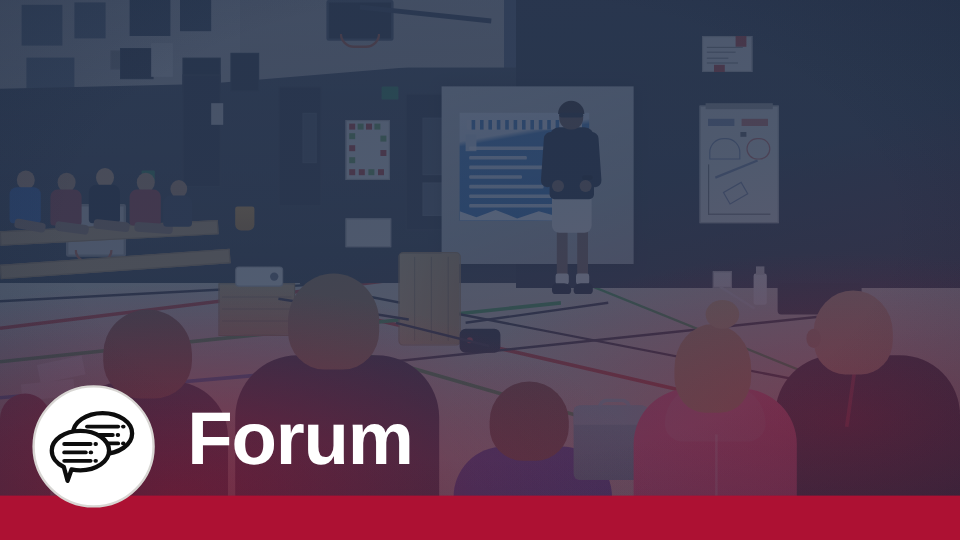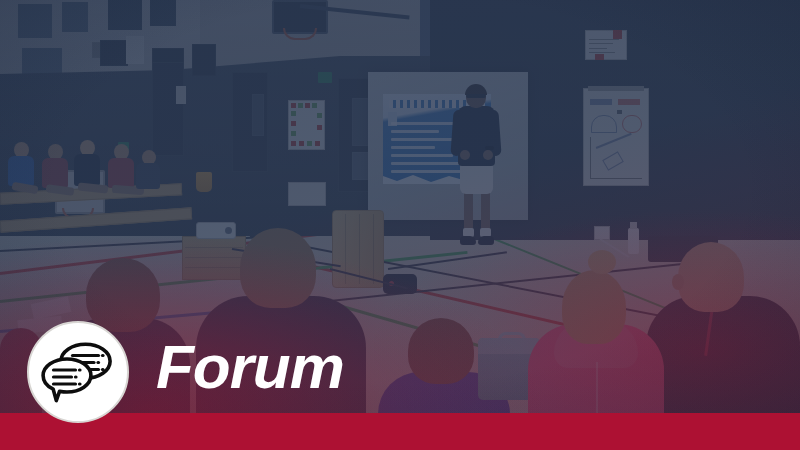--- a/index.html
+++ b/index.html
@@ -199,21 +199,20 @@
   }
   .logo svg{display:block;}
   .title{
     position:absolute;left:156px;top:336px;
     font-family:"Liberation Sans",sans-serif;
     font-weight:700;font-size:62px;line-height:62px;
     letter-spacing:-1px;
     color:#ffffff;
     z-index:6;
     white-space:nowrap;
-    font-style:italic;
   }
 </style>
 </head>
 <body>
 
 <div id="banner">
 
   <div class="scene">
 
     <div class="floor"></div>

